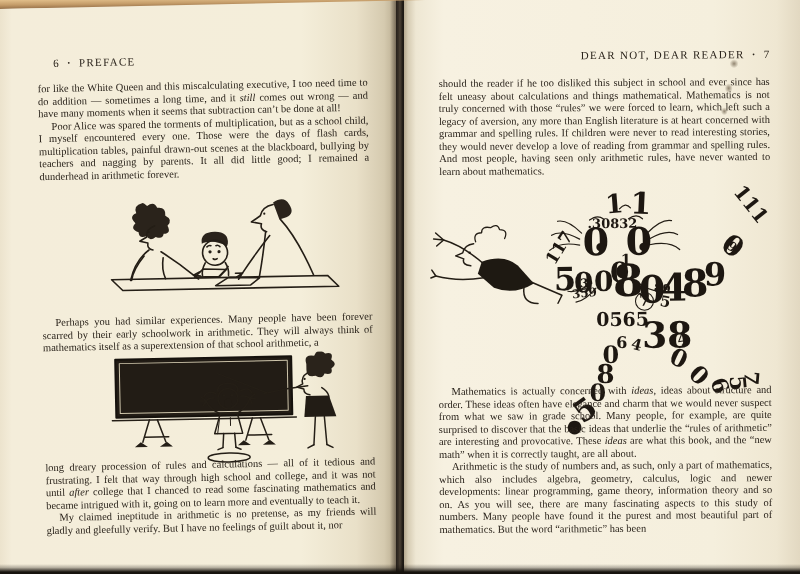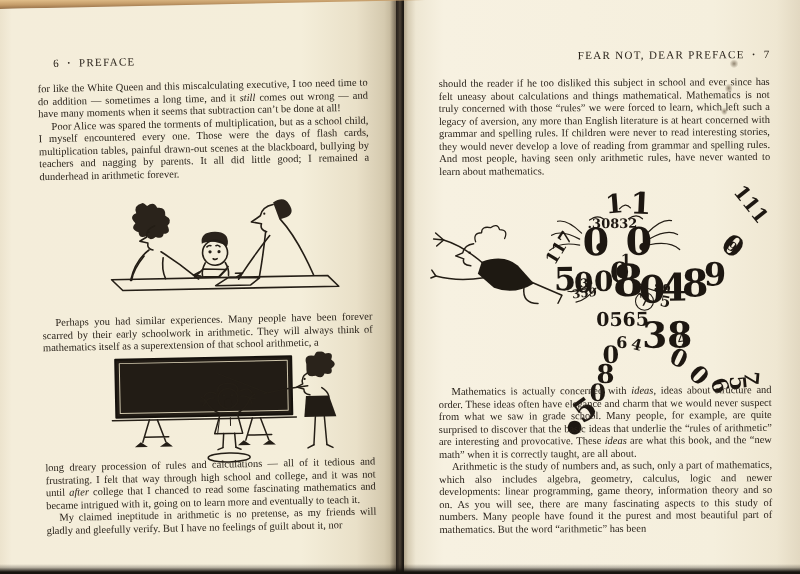--- a/index.html
+++ b/index.html
@@ -154,21 +154,21 @@
 
       <div id="lb3" class="textblock">
           <p class="para"><span>long dreary procession of rules and calculations — all of it tedious and frustrating.  I felt that way through high school and college, and it was not until </span><span class="it">after</span><span> college that I chanced to read some fascinating mathematics and became intrigued with it, going on to learn more and eventually to teach it.</span></p>
           <p class="para indent"><span>My claimed ineptitude in arithmetic is no pretense, as my friends will gladly and gleefully verify.  But I have no feelings of guilt about it, nor</span></p>
         </div>
     </div>
   </div>
 
   <div class="page page-right">
     <div class="tilt tilt-right">
-      <div class="running-head rh-right"><span>FEAR NOT, DEAR PREFACE</span><span class="rh-sep">·</span><span>7</span></div>
+      <div class="running-head rh-right"><span>DEAR NOT, DEAR READER</span><span class="rh-sep">·</span><span>7</span></div>
 
       <div id="rb1" class="textblock">
           <p class="para"><span>should the reader if he too disliked this subject in school and ever since has felt uneasy about calculations and things mathematical.  Mathematics is not truly concerned with those “rules” we were forced to learn, which left such a legacy of aversion, any more than English literature is at heart concerned with grammar and spelling rules.  If children were never to read interesting stories, they would never develop a love of reading from grammar and spelling rules.  And most people, having seen only arithmetic rules, have never wanted to learn about mathematics.</span></p>
         </div>
 
       <div id="ill-monster" class="illus">
         <svg viewBox="0 0 342 254" fill="none" stroke="#241e16" stroke-width="1.5" stroke-linecap="round" stroke-linejoin="round">
           <g>
             <path d="M46,52 q-3,-9 6,-9 q0,-7 9,-5 q7,-5 9,2 q9,0 5,9" stroke-width="1.3"></path>
             <path d="M44,54 q-9,1 -11,9 l-7,3 l8,3 q-2,6 7,7"></path>

